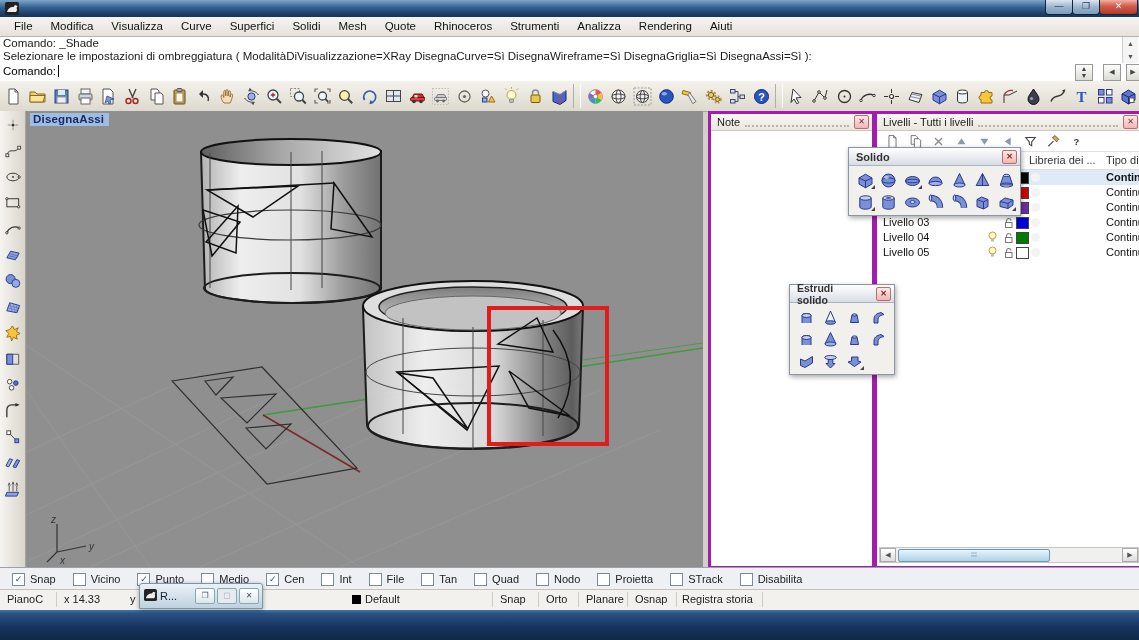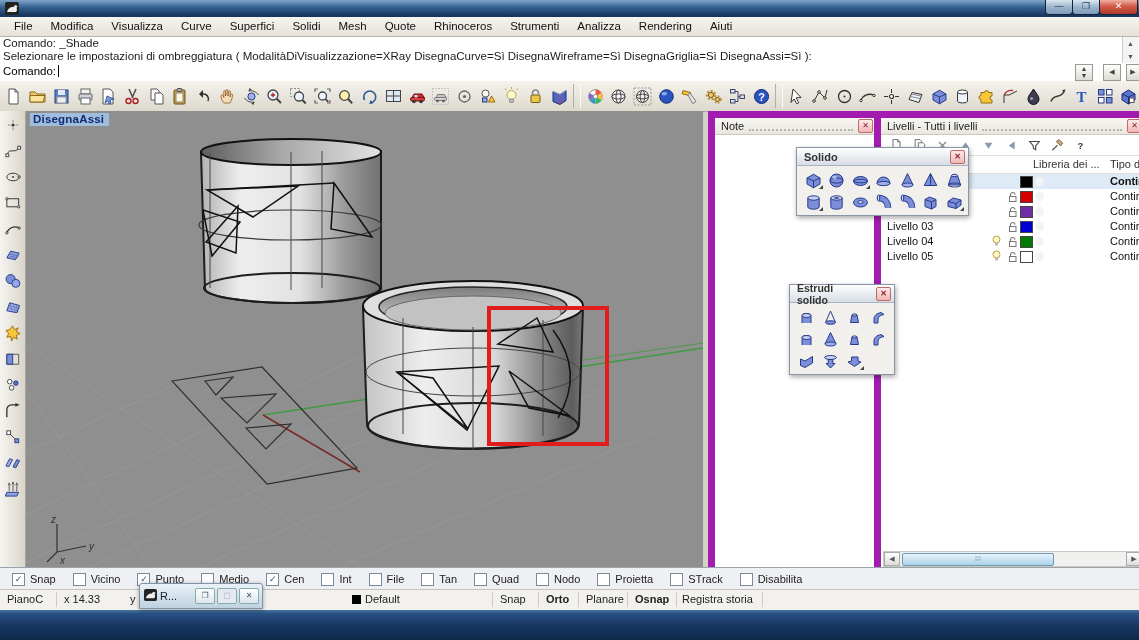--- a/index.html
+++ b/index.html
@@ -42,21 +42,21 @@
   #sidebar{left:0;top:111px;width:25px;height:456px;background:linear-gradient(90deg,#f6f4f0,#d9d5cb);
     border-right:1px solid #a8a49a;display:flex;flex-direction:column;align-items:center;padding-top:3px}
   .sbtn{width:22px;height:22px;margin-bottom:4px;display:flex;align-items:center;justify-content:center}
 
   
   #viewport{left:26px;top:111px;width:677px;height:456px;background:#8f8f8f;overflow:hidden}
   #vplabel{position:absolute;left:4px;top:2px;background:#9fbedd;color:#142a70;font-weight:bold;
     font-size:11.5px;padding:0 5px 1px 3px;letter-spacing:.2px}
 
   
-  .panel{background:#fff;border:7px solid #a21caf}
+  .panel{background:#fff;border:3px solid #a21caf}
   #notepanel{left:708px;top:111px;width:161px;height:452px}
   #layerspanel{left:874px;top:111px;width:264px;height:452px}
   .phead{height:16px;background:linear-gradient(#f8f7f3,#e9e6df);border-bottom:1px solid #ccc8be;
     display:flex;align-items:center;font-size:11px;color:#222;padding:0 3px 0 6px}
   .pdots{flex:1;border-bottom:2px dotted #b9b5aa;margin:0 5px;height:7px}
   .panelx{width:13px;height:12px;background:linear-gradient(#fdeaea,#efb6b6);border:1px solid #c06a6a;
     color:#8a2525;font-size:8px;line-height:11px;text-align:center;border-radius:2px;flex:0 0 auto}
   #ltoolbar{height:20px;border-bottom:1px solid #e2dfd8;display:flex;align-items:center;padding-left:4px}
   #ltoolbar .ltb{width:23px;height:18px;display:flex;align-items:center;justify-content:center}
   #lcolhead{position:relative;height:17px;border-bottom:1px solid #e0ddd6;font-size:11px;color:#333}
@@ -77,37 +77,37 @@
   #lthumb{margin-left:2px;width:150px;height:11px;border:1px solid #6a9ab8;border-radius:2px;
     background:linear-gradient(#e8f4fb,#aed2e8);font-size:7px;line-height:10px;text-align:center;color:#5a8aa8}
 
   
   .float{position:absolute;background:#f1f0ec;border:1px solid #8a96a6;box-shadow:1px 2px 5px rgba(0,0,0,.35)}
   .ftitle{height:17px;background:linear-gradient(#fefefe,#d7dde5);border-bottom:1px solid #aab4c0;
     display:flex;align-items:center;font-size:11px;font-weight:bold;color:#333;padding:0 3px 0 7px}
   .fgrid{display:grid;padding:3px 2px 2px 4px}
   .fbtn{width:24px;height:22px;display:flex;align-items:center;justify-content:center;position:relative}
   .fly:after{content:"";position:absolute;right:2px;bottom:2px;border-left:4px solid transparent;border-bottom:4px solid #444}
-  #solido{left:796px;top:147px;width:171px}
+  #solido{left:848px;top:147px;width:171px}
   #estrudi{left:789px;top:284px;width:104px}
 
   
   #osnapbar{left:0;top:567px;width:1139px;height:22px;background:#eef0f3;border-top:1px solid #9aa2aa;
     display:flex;align-items:center;padding-left:12px;font-size:11px;color:#222}
   .snapitem{display:flex;align-items:center;margin-right:17px}
   .cb{width:11px;height:11px;border:1px solid #7a8a9a;background:#fff;margin-right:5px;
     font-size:9px;line-height:10px;text-align:center;color:#29527a}
 
   
   #statusbar{left:0;top:589px;width:1139px;height:21px;background:#f2f1ee;border-top:1px solid #c4c2ba;
     font-size:11px;color:#222}
   #statusbar .seg{position:absolute;top:3px;white-space:nowrap}
   .ssep{position:absolute;top:2px;width:1px;height:15px;background:#cfcdc5}
   .sbbtn{position:absolute;top:3px;white-space:nowrap;color:#222}
-  .sbbtn.on{font-weight:bold}
+  .sbbtn.on{font-weight:normal}
 
   
   #miniwin{left:139px;top:583px;width:122px;height:24px;background:linear-gradient(#eaf1f8,#bfd1e0);
     border:1px solid #7e93a8;border-radius:3px 3px 0 0;box-shadow:0 1px 4px rgba(0,0,0,.35);
     display:flex;align-items:center;font-size:11px;color:#123;z-index:30}
   .mwbtn{width:18px;height:14px;border:1px solid #8aa;background:linear-gradient(#fff,#dce6ee);
     border-radius:2px;font-size:8px;line-height:13px;text-align:center;color:#456;margin-left:2px}
   .mwbtn.dis{color:#aab;background:#e4eaf0}
 
   

